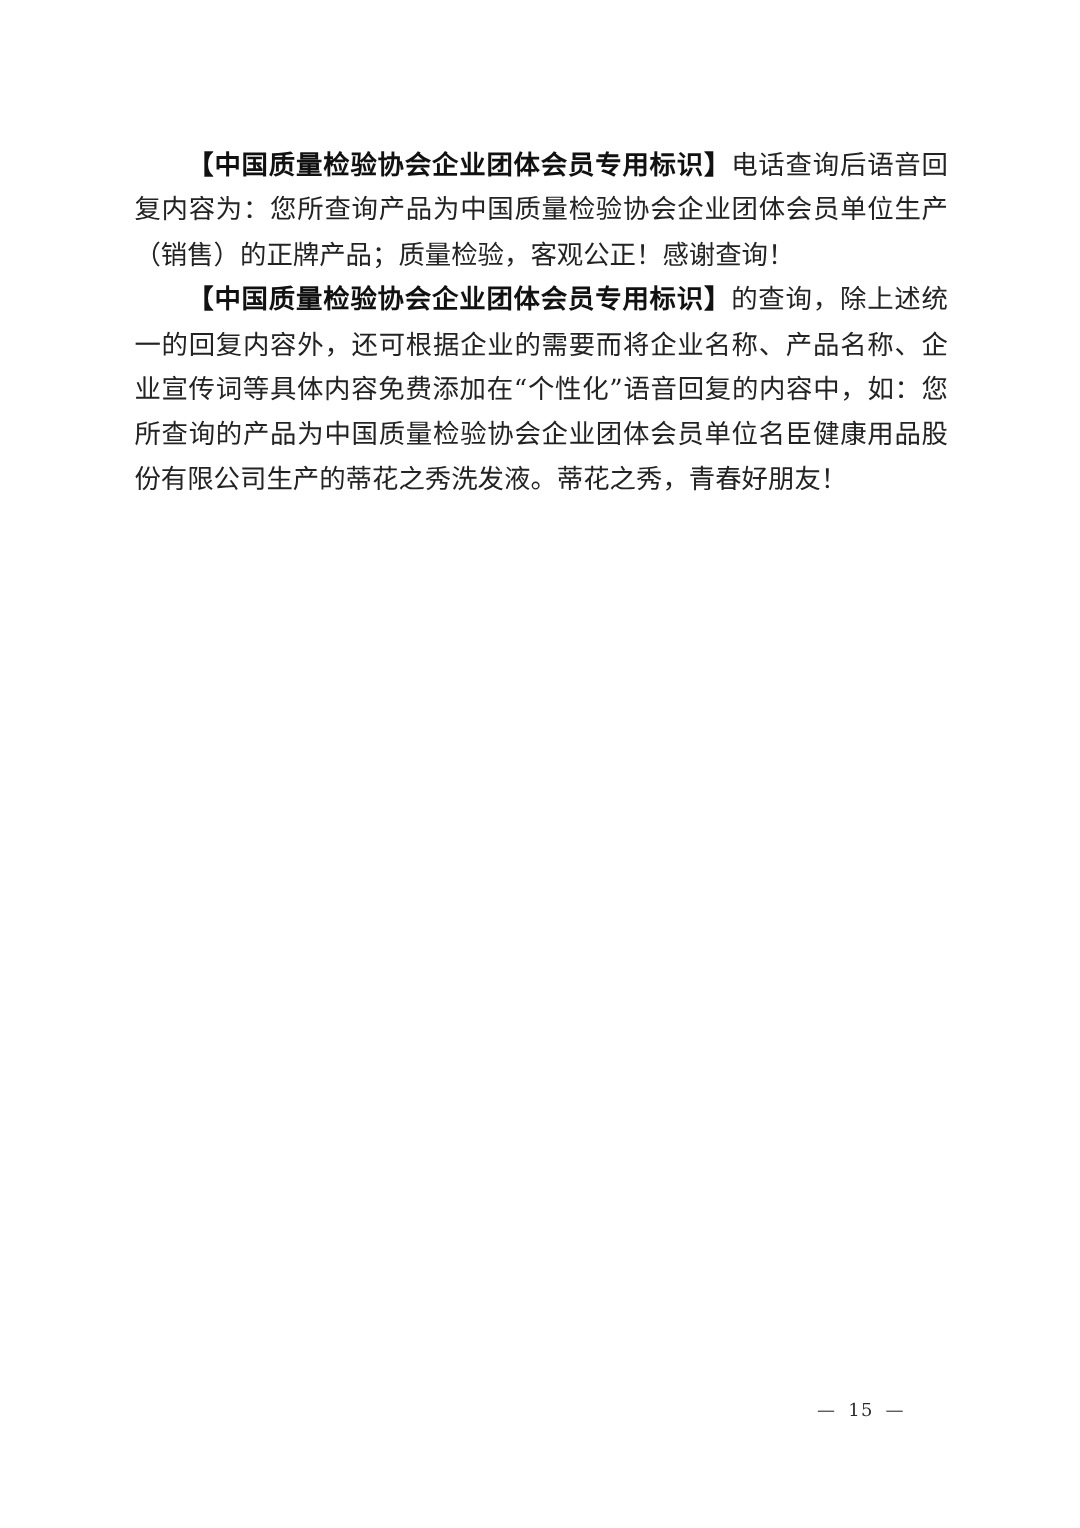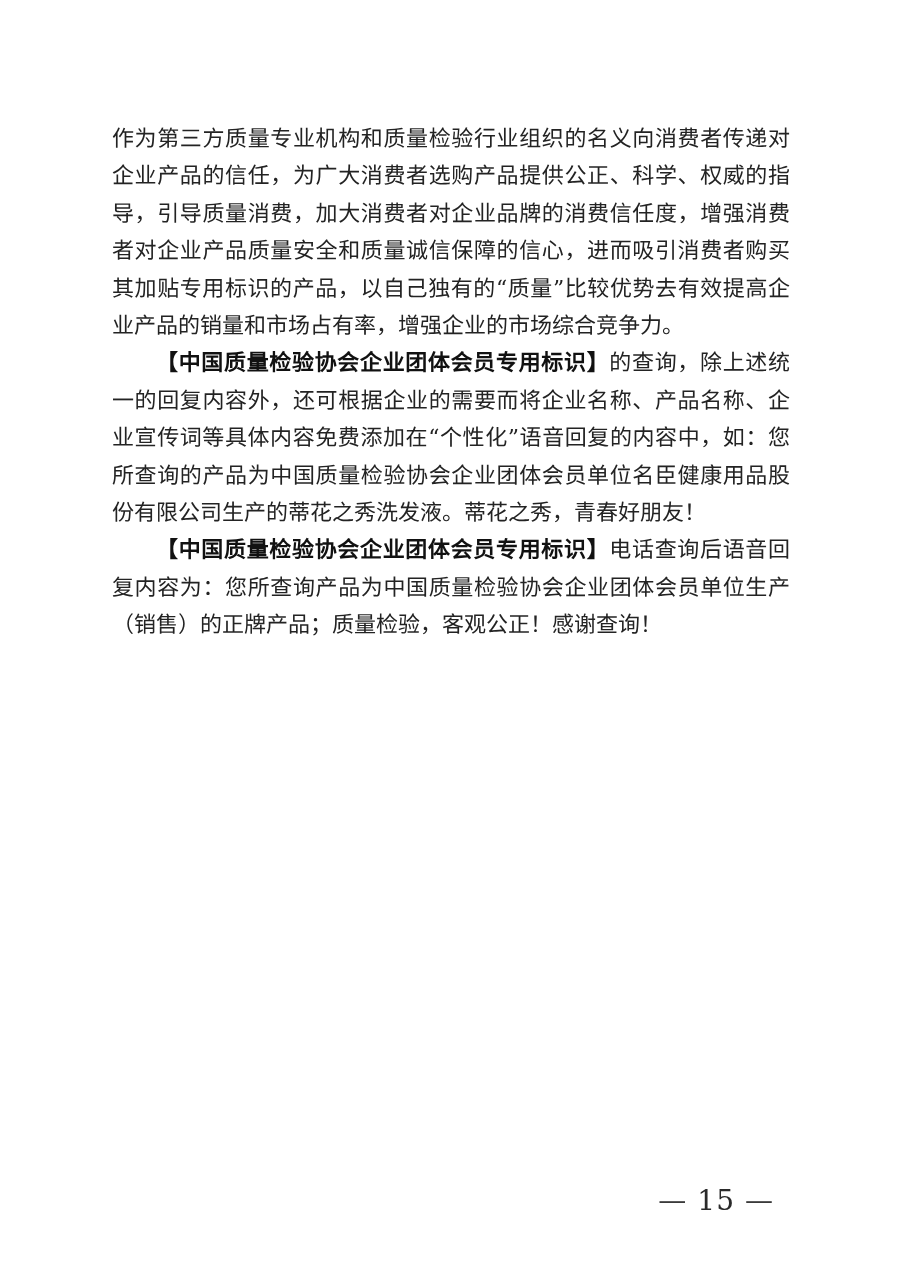--- a/index.html
+++ b/index.html
@@ -33,43 +33,41 @@
   .para.indent {
     text-indent: 2em;
   }
   .bold-prefix {
     font-weight: bold;
     color: #111111;
   }
   .footer {
     position: absolute;
     top: 1166px;
-    right: 116px;
+    right: 136px;
     color: #2a2a2a;
-    font-size: 28px;
+    font-size: 15px;
     letter-spacing: 1px;
     white-space: nowrap;
-    margin-top: 18px;
   }
   .footer .dash {
     color: #3a3a3a;
     padding: 0 10px;
   }
 </style>
 </head>
 <body>
 
 <div class="page">
 
   <div class="content">
 
-    <p class="para"><span class="bold-prefix"></span><span>作为第三方质量专业机构和质量检验行业组织的名义向消费者传递对企业产品的信任，为广大消费者选购产品提供公正、科学、权威的指导，引导质量消费，加大消费者对企业品牌的消费信任度，增强消费者对企业产品质量安全和质量诚信保障的信心，进而吸引消费者购买其加贴专用标识的产品，以自己独有的“质量”比较优势去有效提高企业产品的销量和市场占有率，增强企业的市场综合竞争力。</span></p>
 
 
+    <p class="para indent"><span class="bold-prefix">【中国质量检验协会企业团体会员专用标识】</span><span>电话查询后语音回复内容为：您所查询产品为中国质量检验协会企业团体会员单位生产（销售）的正牌产品；质量检验，客观公正！感谢查询！</span></p>
+
     <p class="para indent"><span class="bold-prefix">【中国质量检验协会企业团体会员专用标识】</span><span>的查询，除上述统一的回复内容外，还可根据企业的需要而将企业名称、产品名称、企业宣传词等具体内容免费添加在“个性化”语音回复的内容中，如：您所查询的产品为中国质量检验协会企业团体会员单位名臣健康用品股份有限公司生产的蒂花之秀洗发液。蒂花之秀，青春好朋友！</span></p>
-
-    <p class="para indent"><span class="bold-prefix">【中国质量检验协会企业团体会员专用标识】</span><span>电话查询后语音回复内容为：您所查询产品为中国质量检验协会企业团体会员单位生产（销售）的正牌产品；质量检验，客观公正！感谢查询！</span></p>
 
   </div>
 
   <div class="footer"><span class="dash">—</span><span>15</span><span class="dash">—</span></div>
 
 </div>
 
 </body></html>

